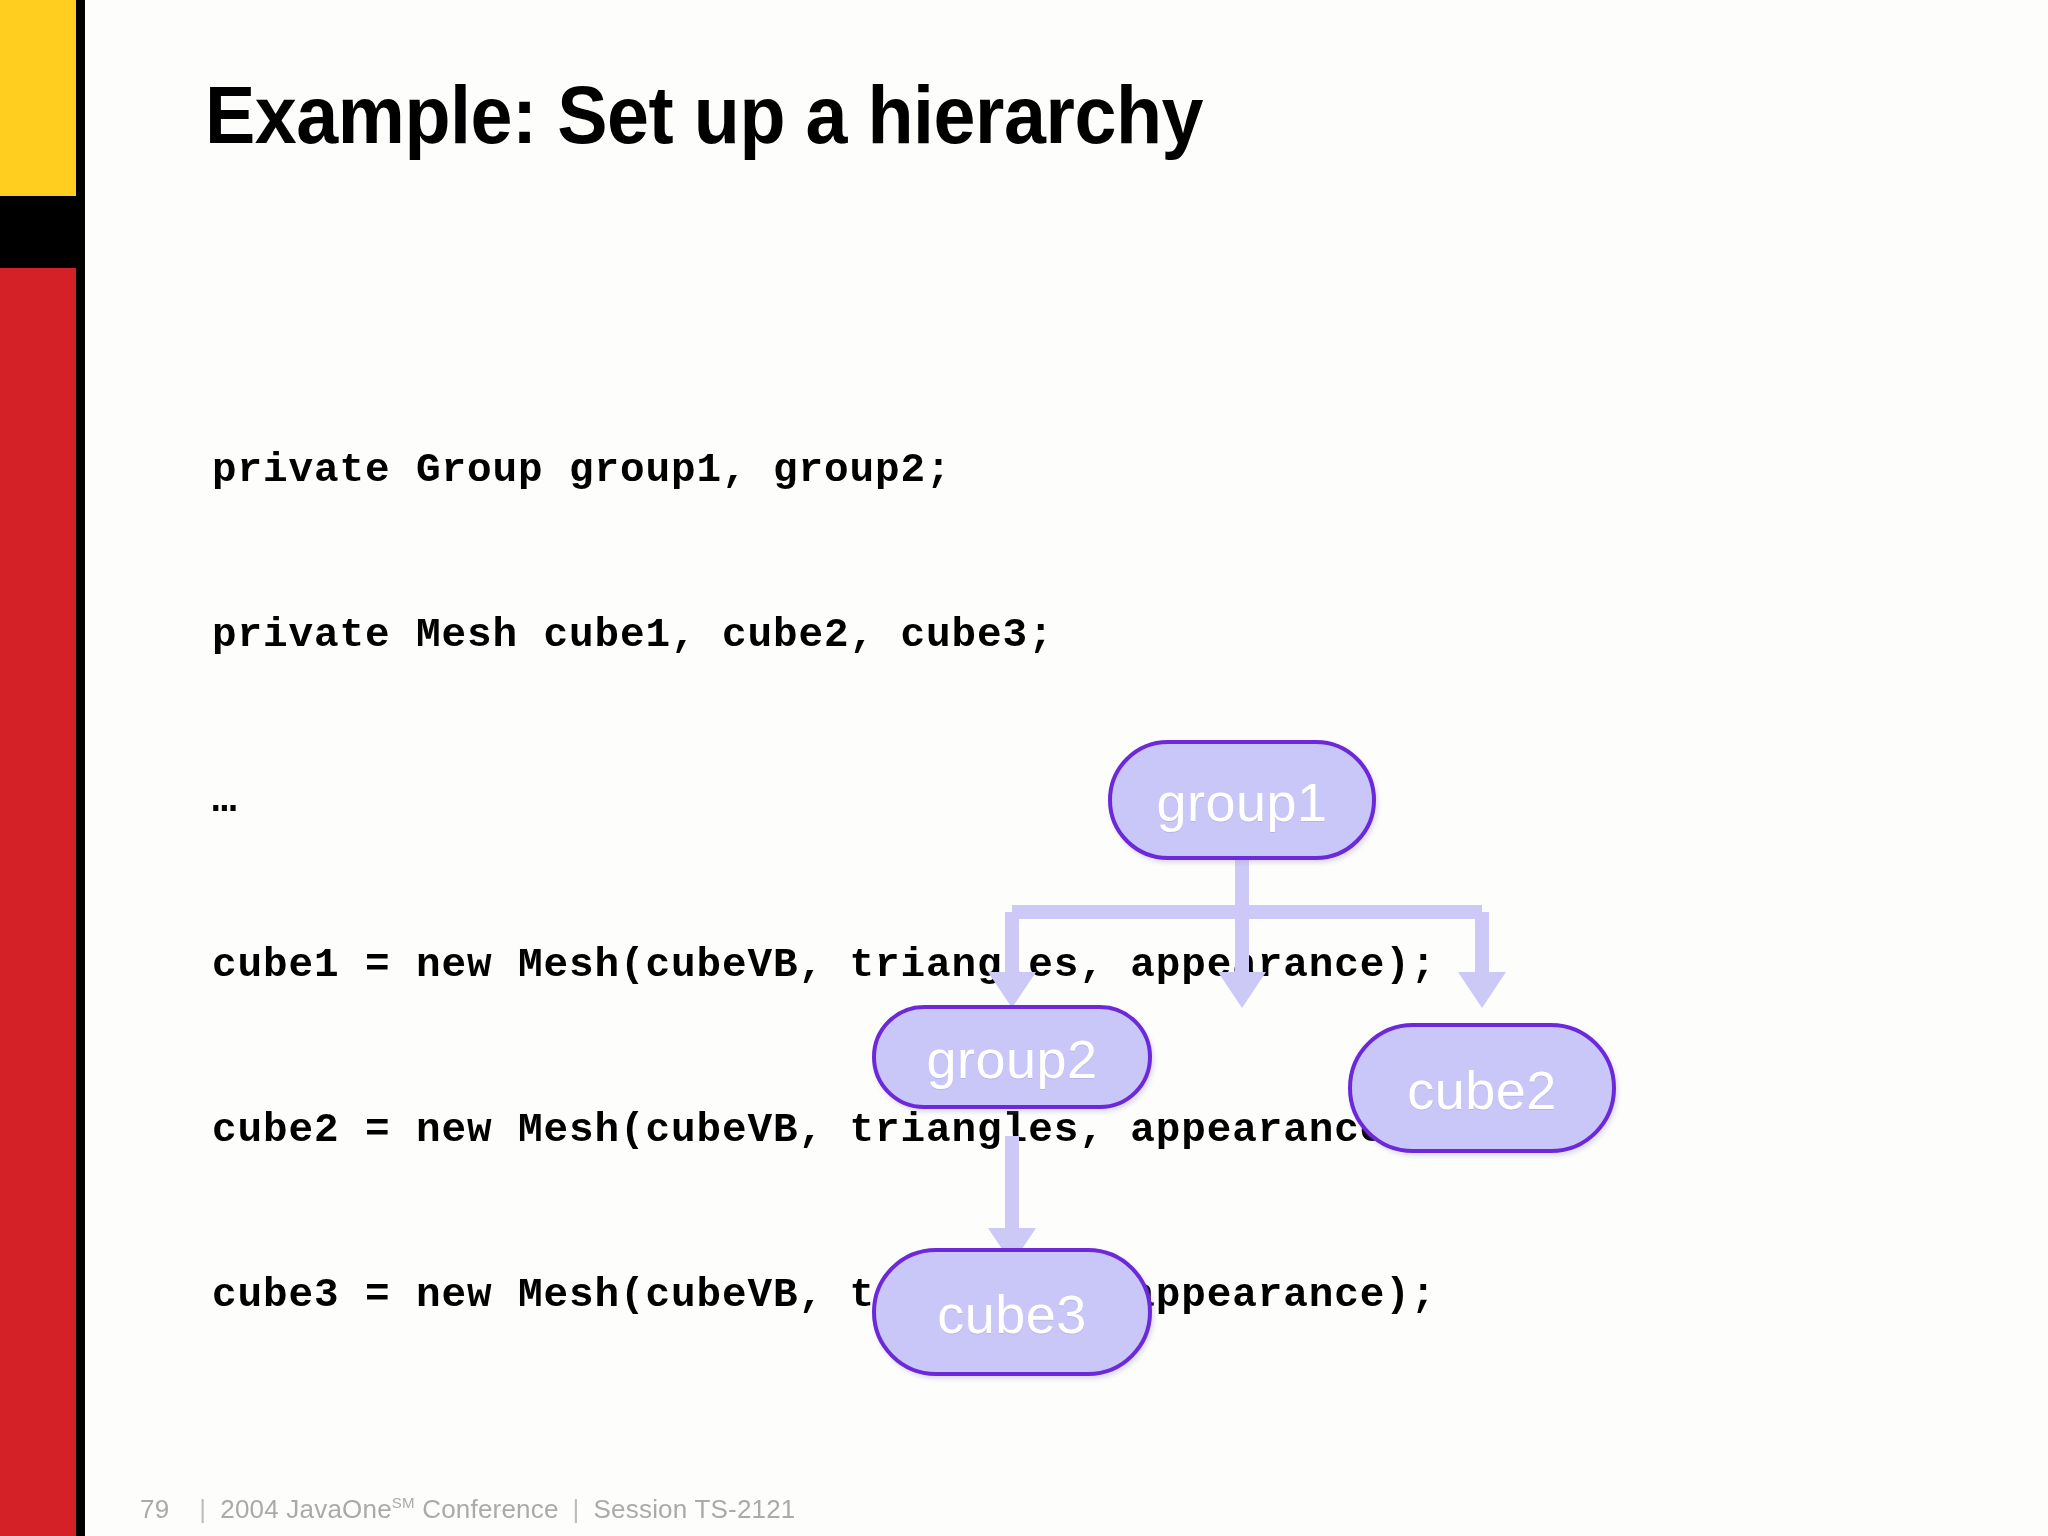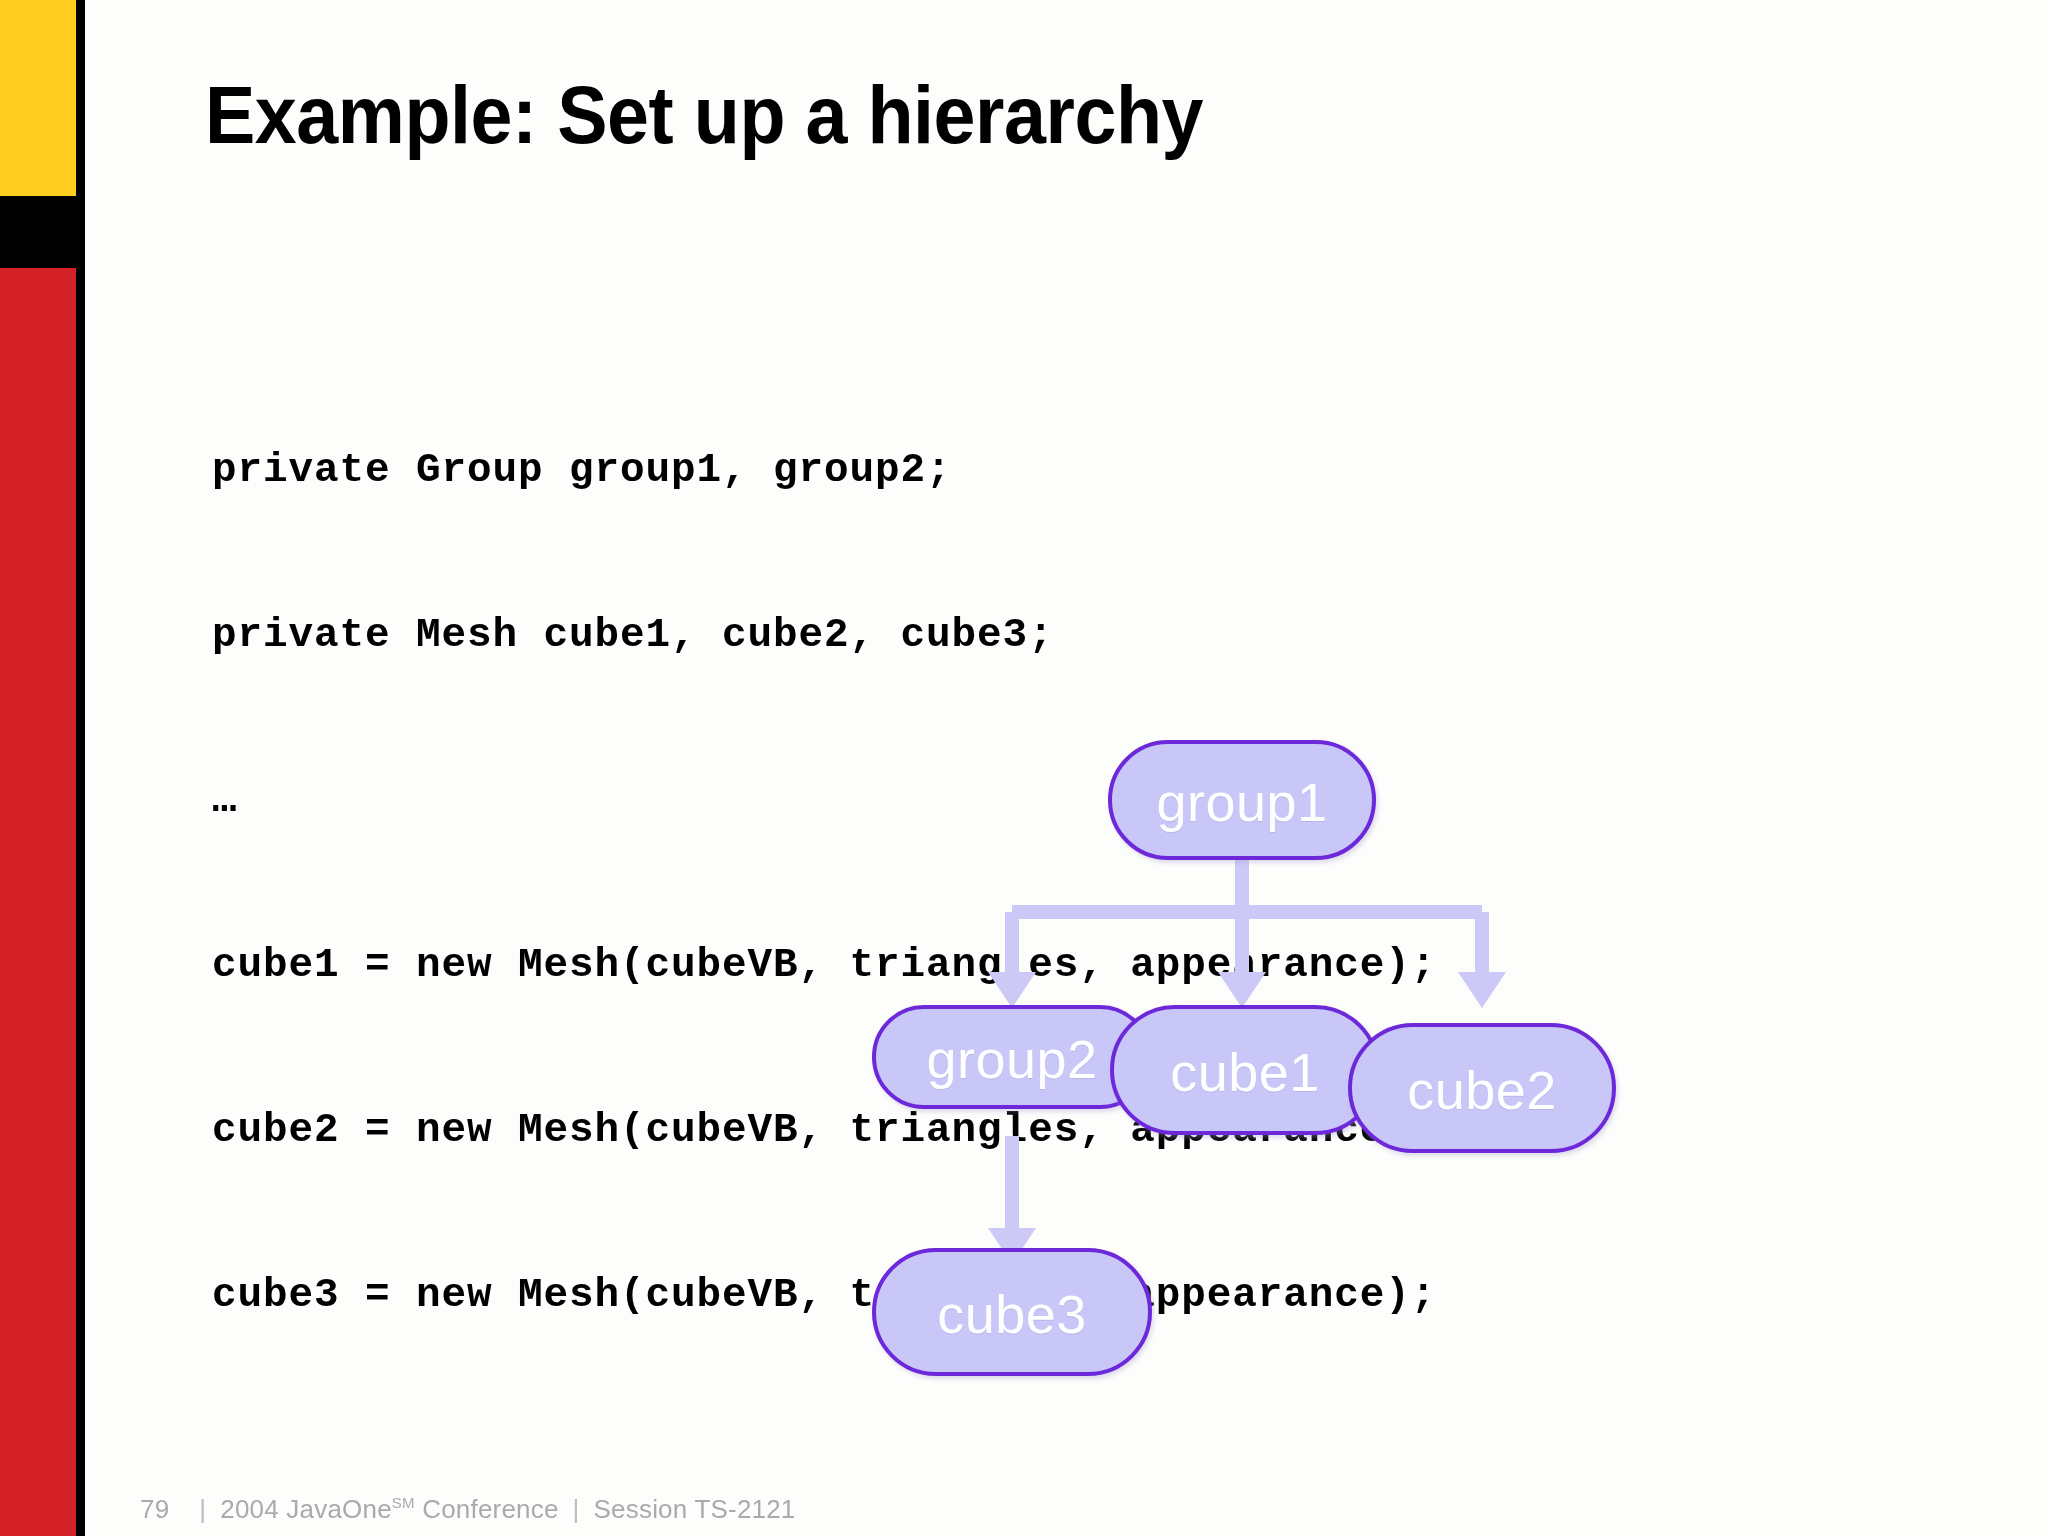--- a/index.html
+++ b/index.html
@@ -199,23 +199,20 @@
       <path d="M-88 396 L-88 488" stroke="#ccc9f6" stroke-width="14" fill="none"></path>
       <polygon points="-112,488 -64,488 -88,524" fill="#ccc9f6"></polygon>
     </svg>
 
     <div class="node n-group1">
       <span>group1</span>
     </div>
     <div class="node n-group2">
       <span>group2</span>
     </div>
-    <div class="node n-cube1">
-      <span>cube1</span>
-    </div>
     <div class="node n-cube2">
       <span>cube2</span>
     </div>
     <div class="node n-cube3">
       <span>cube3</span>
     </div>
   </div>
 
   <div class="footer">
     <span class="pg">79</span><span class="sep">|</span><span>2004 JavaOne</span><sup>SM</sup><span> Conference</span><span class="sep">|</span><span>Session TS-2121</span>

